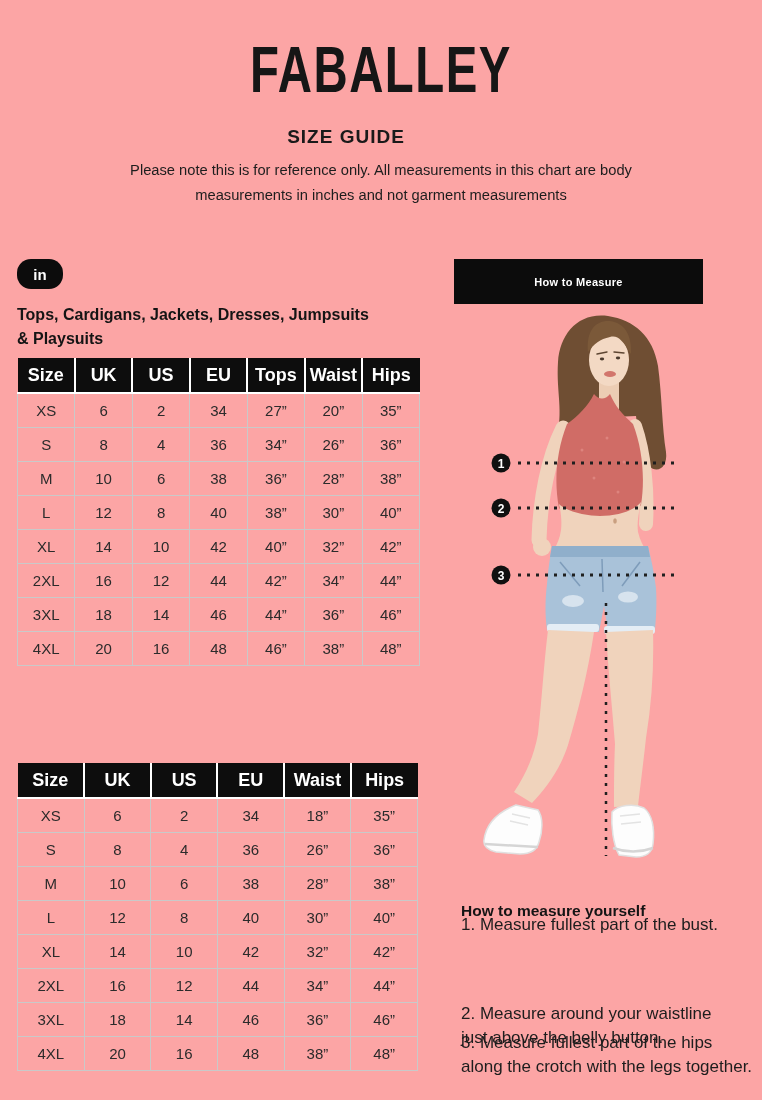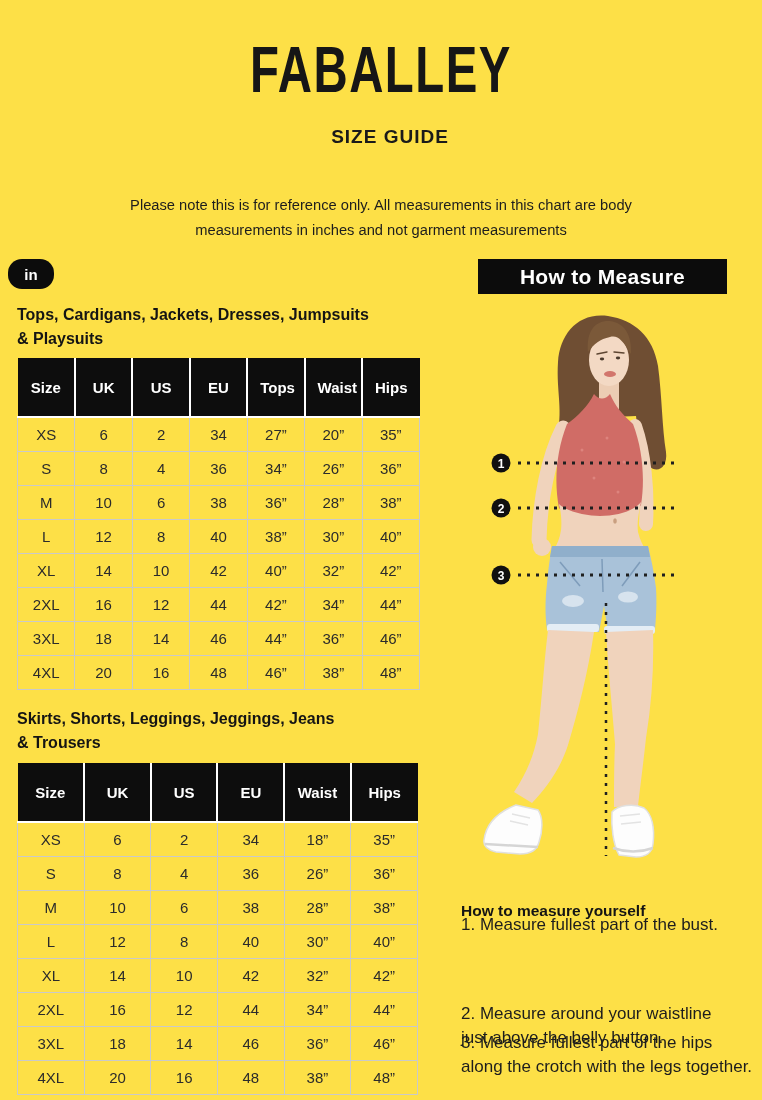--- a/index.html
+++ b/index.html
@@ -1,65 +1,65 @@
 <!DOCTYPE html>
 <html><head>
 <meta charset="utf-8">
 <style>
   html,body { margin:0; padding:0; background:#fff; }
   .page {
-    position:relative; width:762px; height:1100px; background:#fde047;
+    position:relative; width:762px; height:1100px; background:#fca5a5;
     font-family:"Liberation Sans", sans-serif; overflow:hidden; color:#1c1c1c;
   }
   
   .brand-wrap { position:absolute; top:38px; left:0; width:762px; text-align:center; }
   .brand {
     display:inline-block; font-family:"Liberation Sans", sans-serif;
     font-size:64px; font-weight:600; letter-spacing:2px; line-height:1;
     color:#161616; transform:scaleX(0.74); transform-origin:50% 50%;
   }
   .size-guide-title {
     position:absolute; top:126px; left:0; width:692px; text-align:center;
-    font-size:19px; font-weight:700; letter-spacing:1px; color:#1a1a1a;padding-left:44px;
+    font-size:19px; font-weight:700; letter-spacing:1px; color:#1a1a1a;
   }
   .note {
     position:absolute; top:158px; left:0; width:762px; text-align:center;
-    font-size:14.7px; line-height:25px; color:#1d1d1d; white-space:pre-line;margin-top:35px;
+    font-size:14.7px; line-height:25px; color:#1d1d1d; white-space:pre-line;
   }
   
   .unit-badge {
-    position:absolute; left:8px; top:259px; width:46px; height:30px;
+    position:absolute; left:17px; top:259px; width:46px; height:30px;
     background:#0c0c0c; border-radius:14px; color:#fff; font-weight:700;
     font-size:15px; display:flex; align-items:center; justify-content:center;
   }
   .section-heading {
     position:absolute; left:17px; font-size:16px; font-weight:700;
     line-height:24px; color:#141414; white-space:pre-line;
   }
   #heading-tops { top:303px; }
   #heading-skirts { top:707px; }
   .size-table {
     position:absolute; left:17px; border-collapse:collapse; table-layout:fixed;
     text-align:center;
   }
   #table-tops  { top:358px; width:403px; }
   #table-skirts{ top:763px; width:401px; }
   .size-table th {
-    background:#0d0d0d; color:#fff; font-size:15px; font-weight:600;
-    height:34px; padding:12px; border-left:2px solid #fff; border-bottom:2px solid #fff;
+    background:#0d0d0d; color:#fff; font-size:18px; font-weight:600;
+    height:34px; padding:0; border-left:2px solid #fff; border-bottom:2px solid #fff;
   }
   .size-table th:first-child { border-left:none; }
   .size-table td {
     border:1px solid #c9c9c9; font-size:15px; color:#2b2b2b;
     height:33px; padding:0;
   }
   
   .measure-banner {
-    position:absolute; left:478px; top:259px; width:249px; height:35px;
-    background:#0c0c0c; color:#fff; font-size:21px; font-weight:700;
+    position:absolute; left:454px; top:259px; width:249px; height:45px;
+    background:#0c0c0c; color:#fff; font-size:11px; font-weight:700;
     letter-spacing:0.3px; display:flex; align-items:center; justify-content:center;
   }
   .figure-wrap { position:absolute; left:472px; top:300px; width:290px; height:572px; }
   .measure-title {
     position:absolute; left:461px; top:902px; font-size:15.5px;
     font-weight:700; color:#141414;
   }
   .measure-step {
     position:absolute; left:461px; width:300px; font-size:17px;
     line-height:24px; color:#1d1d1d; white-space:pre-line;
@@ -165,22 +165,20 @@
           <td>20</td>
           <td>16</td>
           <td>48</td>
           <td>46”</td>
           <td>38”</td>
           <td>48”</td>
         </tr>
       </tbody>
   </table>
 
-  <div class="section-heading" id="heading-skirts">Skirts, Shorts, Leggings, Jeggings, Jeans
-&amp; Trousers</div>
   <table class="size-table" id="table-skirts">
     <thead>
         <tr>
           <th>Size</th>
           <th>UK</th>
           <th>US</th>
           <th>EU</th>
           <th>Waist</th>
           <th>Hips</th>
         </tr>

